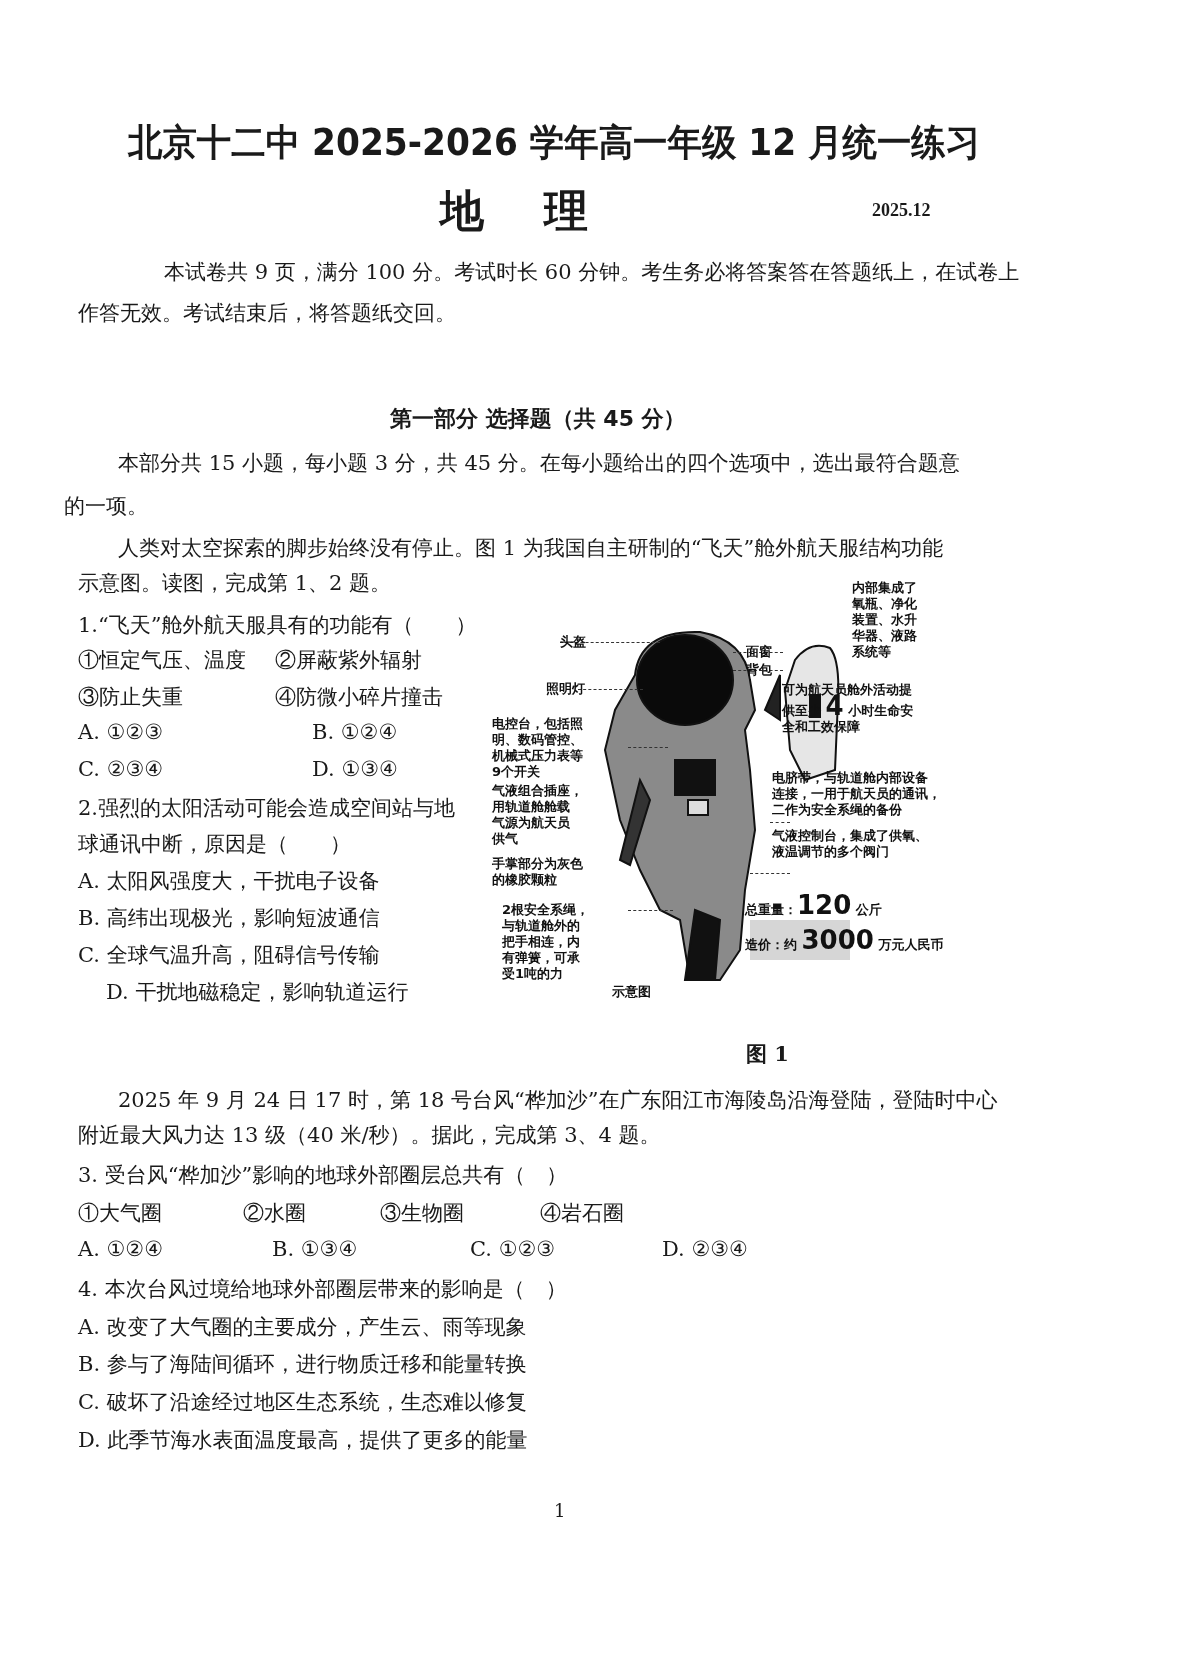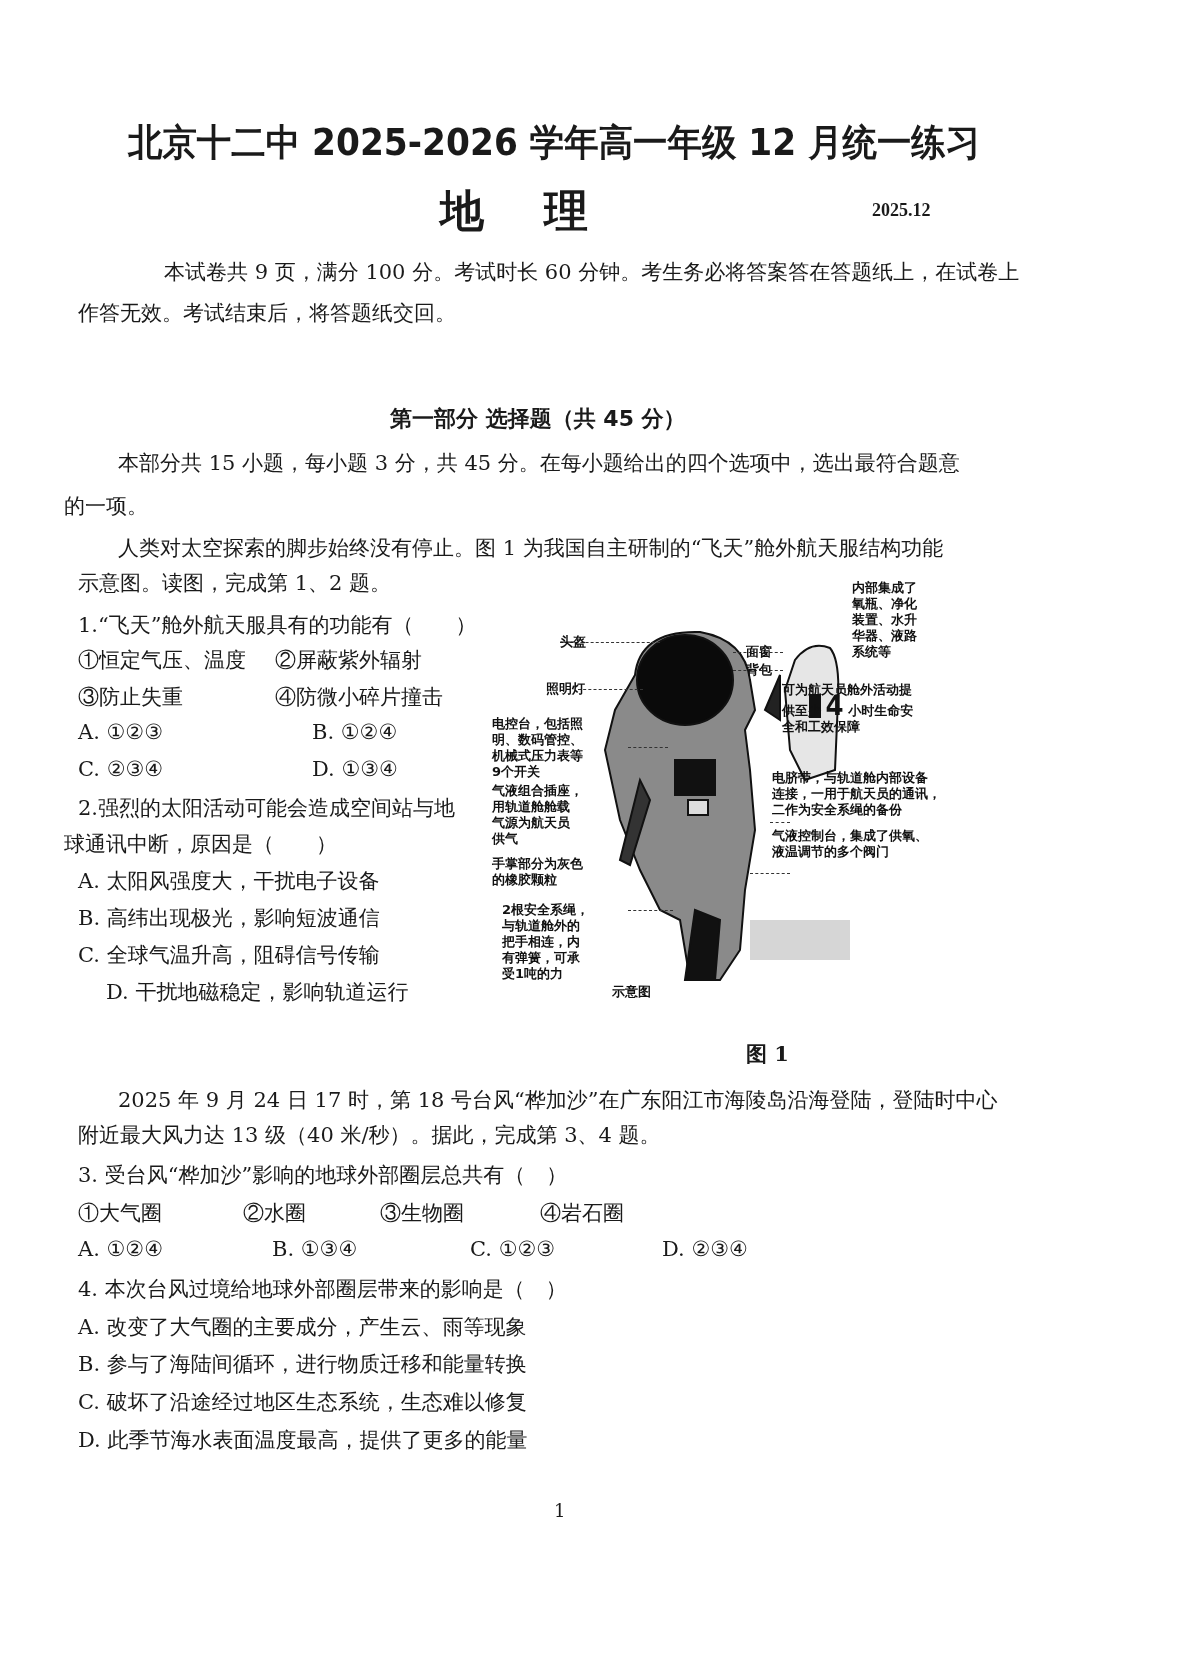--- a/index.html
+++ b/index.html
@@ -54,21 +54,21 @@
   <div class="abs q" style="left:78px; top:683px;">③防止失重</div>
   <div class="abs q" style="left:275px; top:683px;">④防微小碎片撞击</div>
   <div class="abs q" style="left:78px; top:720px;">A. ①②③</div>
   <div class="abs q" style="left:312px; top:720px;">B. ①②④</div>
   <div class="abs q" style="left:78px; top:757px;">C. ②③④</div>
   <div class="abs q" style="left:312px; top:757px;">D. ①③④</div>
 </div>
 
 <div>
   <div class="abs q" style="left:78px; top:794px;">2.强烈的太阳活动可能会造成空间站与地</div>
-  <div class="abs q" style="left:64px; top:830px;text-align:center;">球通讯中断，原因是（　　）</div>
+  <div class="abs q" style="left:78px; top:830px;text-align:center;">球通讯中断，原因是（　　）</div>
   <div class="abs q" style="left:78px; top:867px;">A. 太阳风强度大，干扰电子设备</div>
   <div class="abs q" style="left:78px; top:904px;">B. 高纬出现极光，影响短波通信</div>
   <div class="abs q" style="left:78px; top:941px;">C. 全球气温升高，阻碍信号传输</div>
   <div class="abs q" style="left:78px; top:978px;margin-left:28px;">D. 干扰地磁稳定，影响轨道运行</div>
 </div>
 
 <div class="figure">
   <svg width="490" height="410" viewBox="0 0 490 410">
 
     <g fill="#555" stroke="#111" stroke-width="2">
@@ -145,20 +145,24 @@
   </div>
   <div class="lbl" style="left:252px; top:150px;">
     <div>电脐带，与轨道舱内部设备</div>
     <div>连接，一用于航天员的通讯，</div>
     <div>二作为安全系绳的备份</div>
   </div>
   <div class="lbl" style="left:252px; top:208px;">
     <div>气液控制台，集成了供氧、</div>
     <div>液温调节的多个阀门</div>
   </div>
+  <div class="lbl" style="left:225px; top:270px; line-height:30px;">
+    <div><span>总重量：</span><span class="big-num">120</span> <span>公斤</span></div>
+    <div><span>造价：约</span> <span class="big-num">3000</span> <span>万元人民币</span></div>
+  </div>
 </div>
 <div class="abs fig-caption">图 1</div>
 
 <div class="abs para" style="left:118px; top:1090px;">2025 年 9 月 24 日 17 时，第 18 号台风“桦加沙”在广东阳江市海陵岛沿海登陆，登陆时中心</div>
 <div class="abs para" style="left:78px; top:1125px;">附近最大风力达 13 级（40 米/秒）。据此，完成第 3、4 题。</div>
 
 <div>
   <div class="abs q" style="left:78px; top:1161px;">3. 受台风“桦加沙”影响的地球外部圈层总共有（　）</div>
   <div class="abs q" style="left:78px; top:1199px;">①大气圈</div>
   <div class="abs q" style="left:243px; top:1199px;">②水圈</div>

